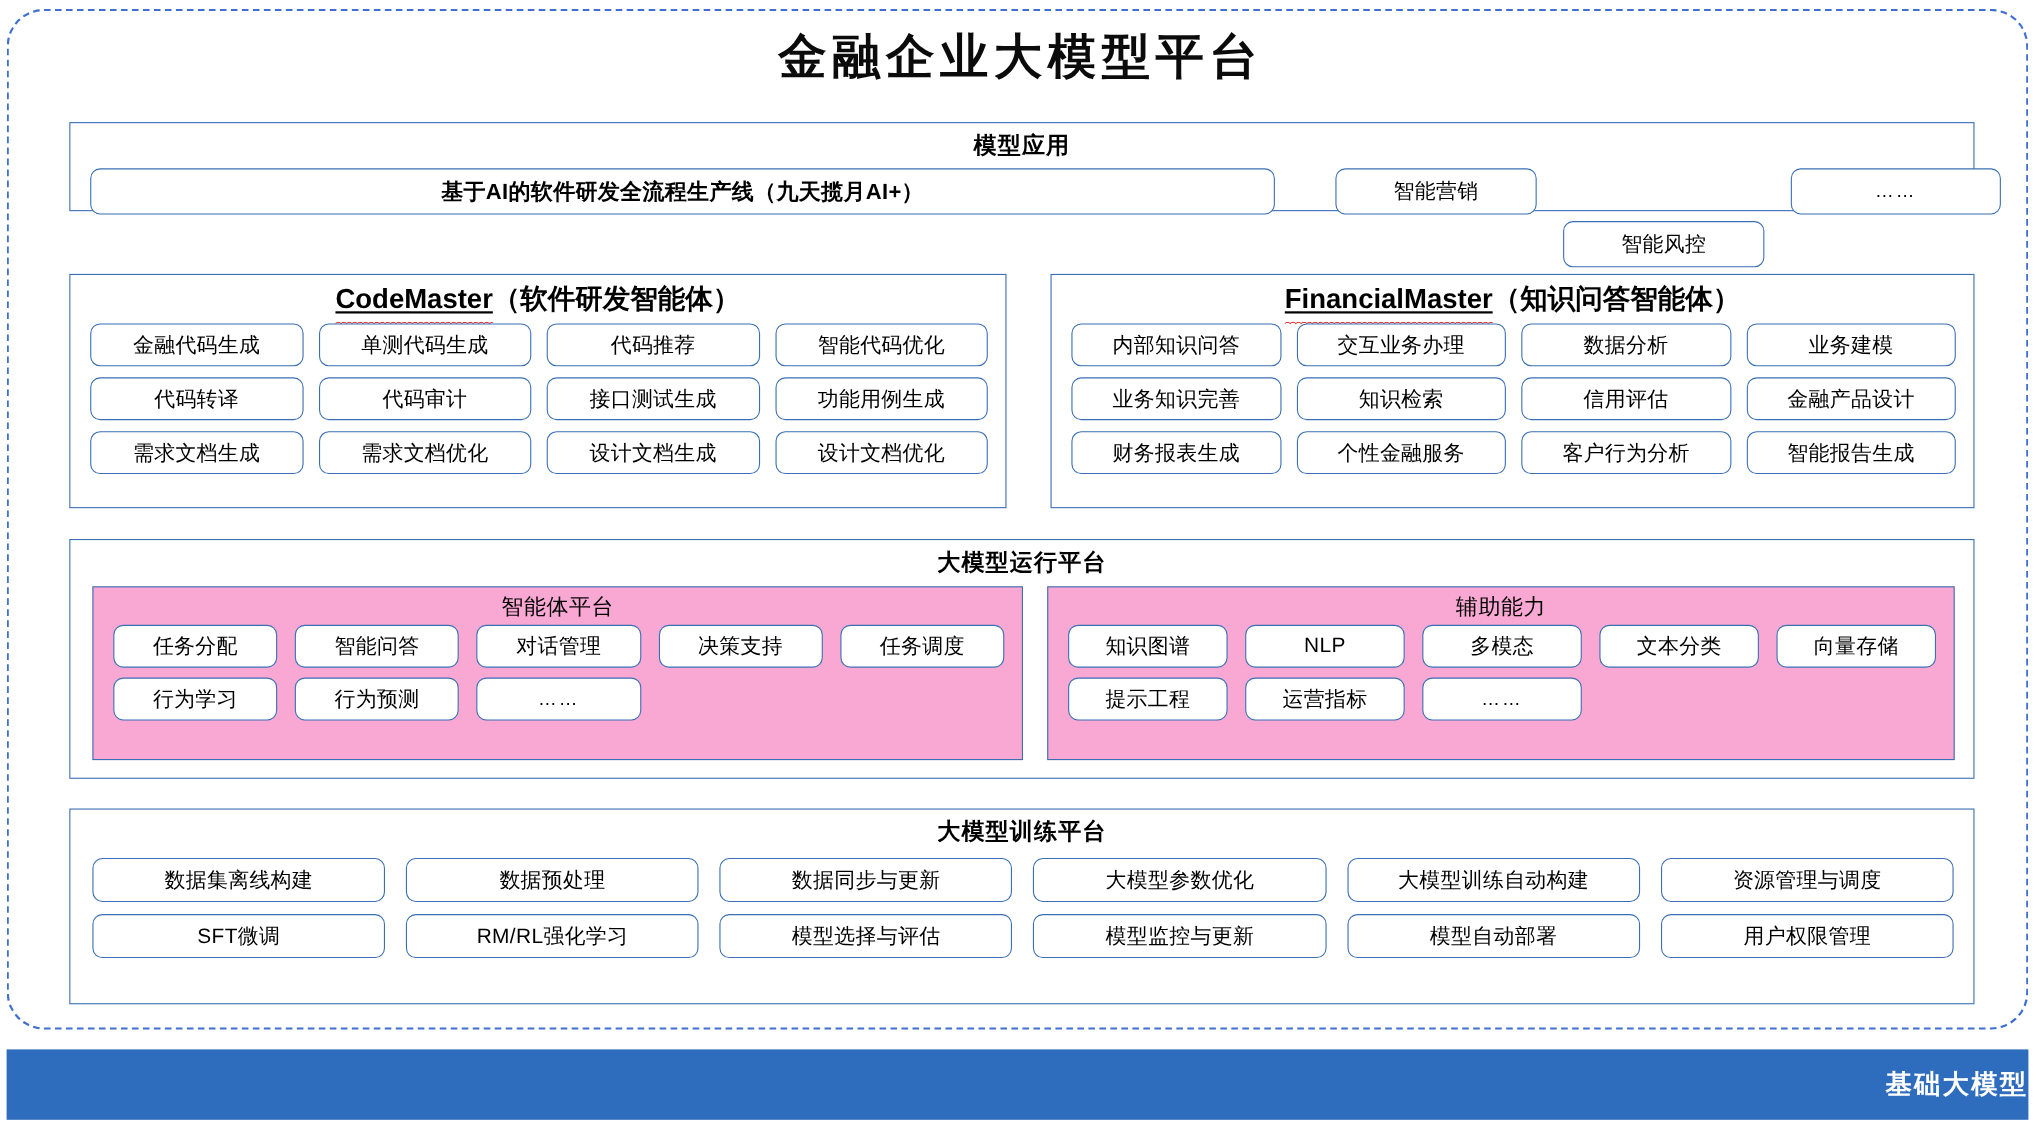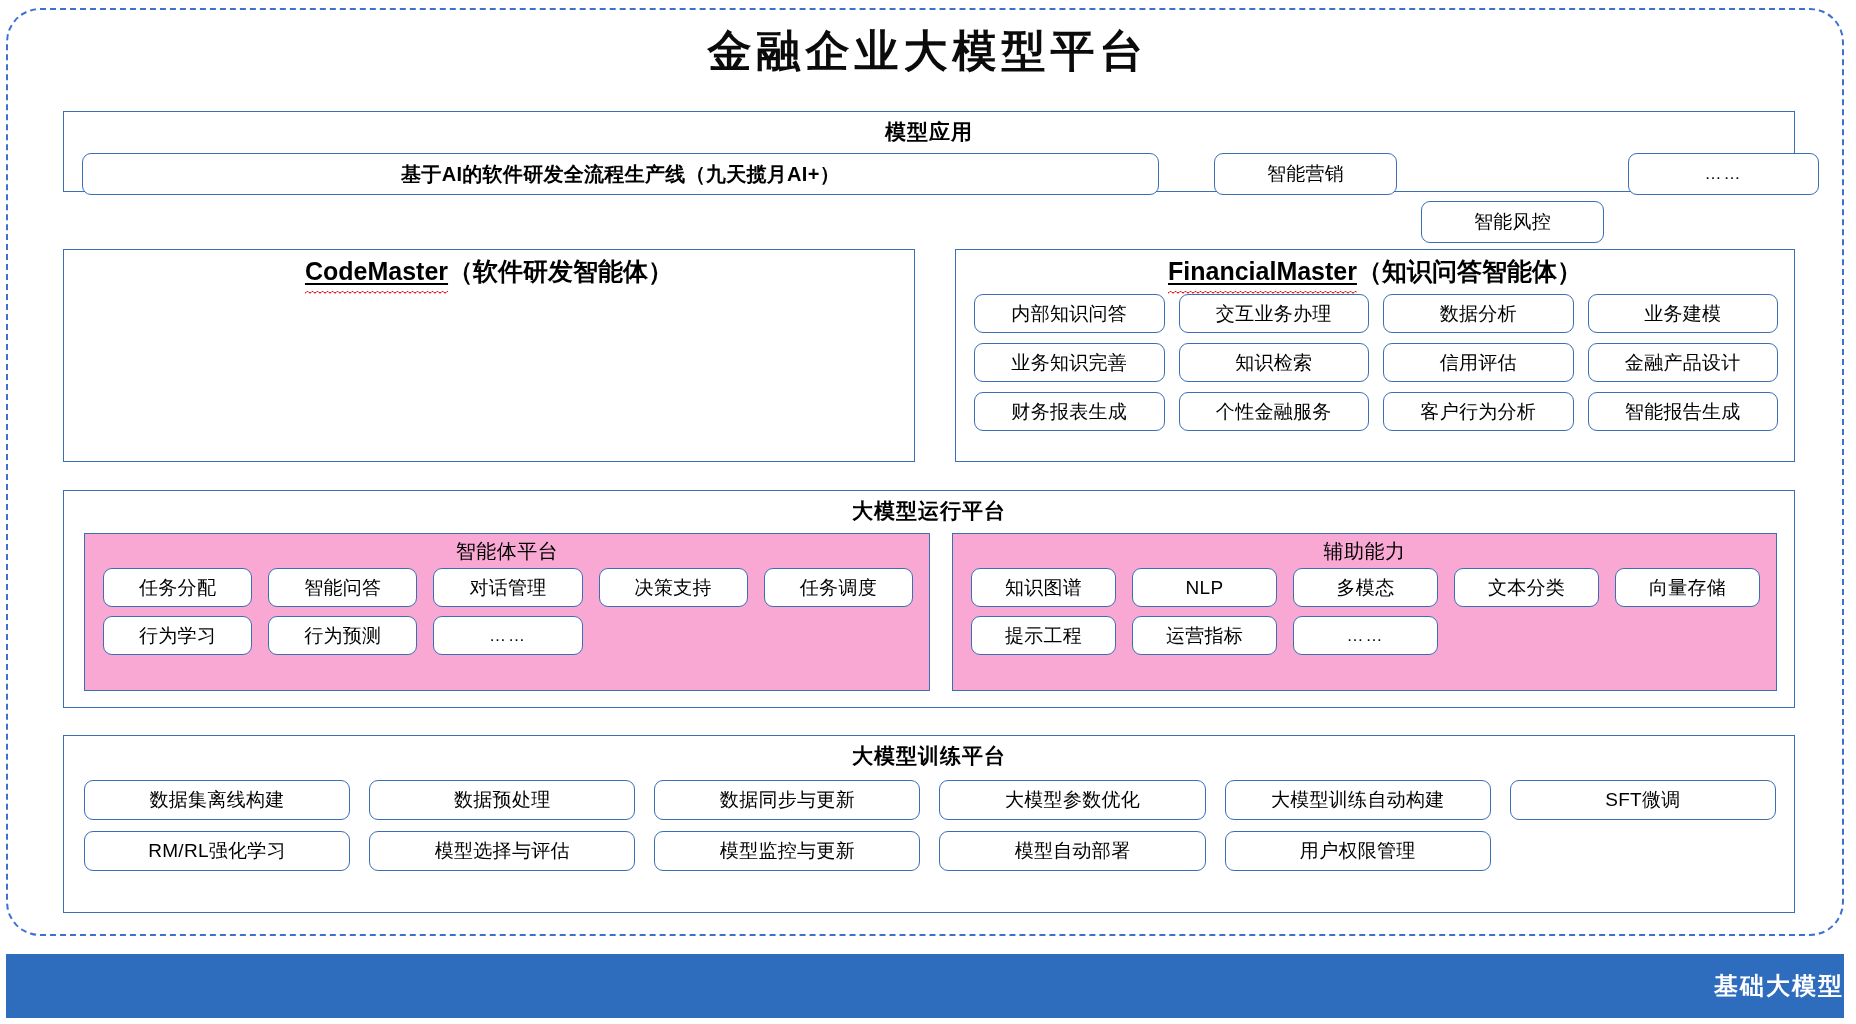--- a/index.html
+++ b/index.html
@@ -235,20 +235,34 @@
       <div class="chip" id="chip-mkt">智能营销</div>
       <div class="chip" id="chip-risk">智能风控</div>
       <div class="chip dots" id="chip-more-app">……</div>
     </div>
   </div>
 
   <div class="section" id="sec-code">
     <div class="agent-head">
       <span class="spellword">CodeMaster</span><span>（软件研发智能体）</span>
     </div>
+    <div class="grid4" id="grid-codemaster">
+        <div class="chip">金融代码生成</div>
+        <div class="chip">单测代码生成</div>
+        <div class="chip">代码推荐</div>
+        <div class="chip">智能代码优化</div>
+        <div class="chip">代码转译</div>
+        <div class="chip">代码审计</div>
+        <div class="chip">接口测试生成</div>
+        <div class="chip">功能用例生成</div>
+        <div class="chip">需求文档生成</div>
+        <div class="chip">需求文档优化</div>
+        <div class="chip">设计文档生成</div>
+        <div class="chip">设计文档优化</div>
+      </div>
   </div>
 
   <div class="section" id="sec-fin">
     <div class="agent-head">
       <span class="spellword">FinancialMaster</span><span>（知识问答智能体）</span>
     </div>
     <div class="grid4" id="grid-financialmaster">
         <div class="chip">内部知识问答</div>
         <div class="chip">交互业务办理</div>
         <div class="chip">数据分析</div>
@@ -297,20 +311,21 @@
   </div>
 
   <div class="section" id="sec-train">
     <div class="section-title">大模型训练平台</div>
     <div class="grid6" id="grid-training">
         <div class="chip">数据集离线构建</div>
         <div class="chip">数据预处理</div>
         <div class="chip">数据同步与更新</div>
         <div class="chip">大模型参数优化</div>
         <div class="chip">大模型训练自动构建</div>
+        <div class="chip">资源管理与调度</div>
         <div class="chip">SFT微调</div>
         <div class="chip">RM/RL强化学习</div>
         <div class="chip">模型选择与评估</div>
         <div class="chip">模型监控与更新</div>
         <div class="chip">模型自动部署</div>
         <div class="chip">用户权限管理</div>
       </div>
   </div>
 
   <div class="base-bar">

